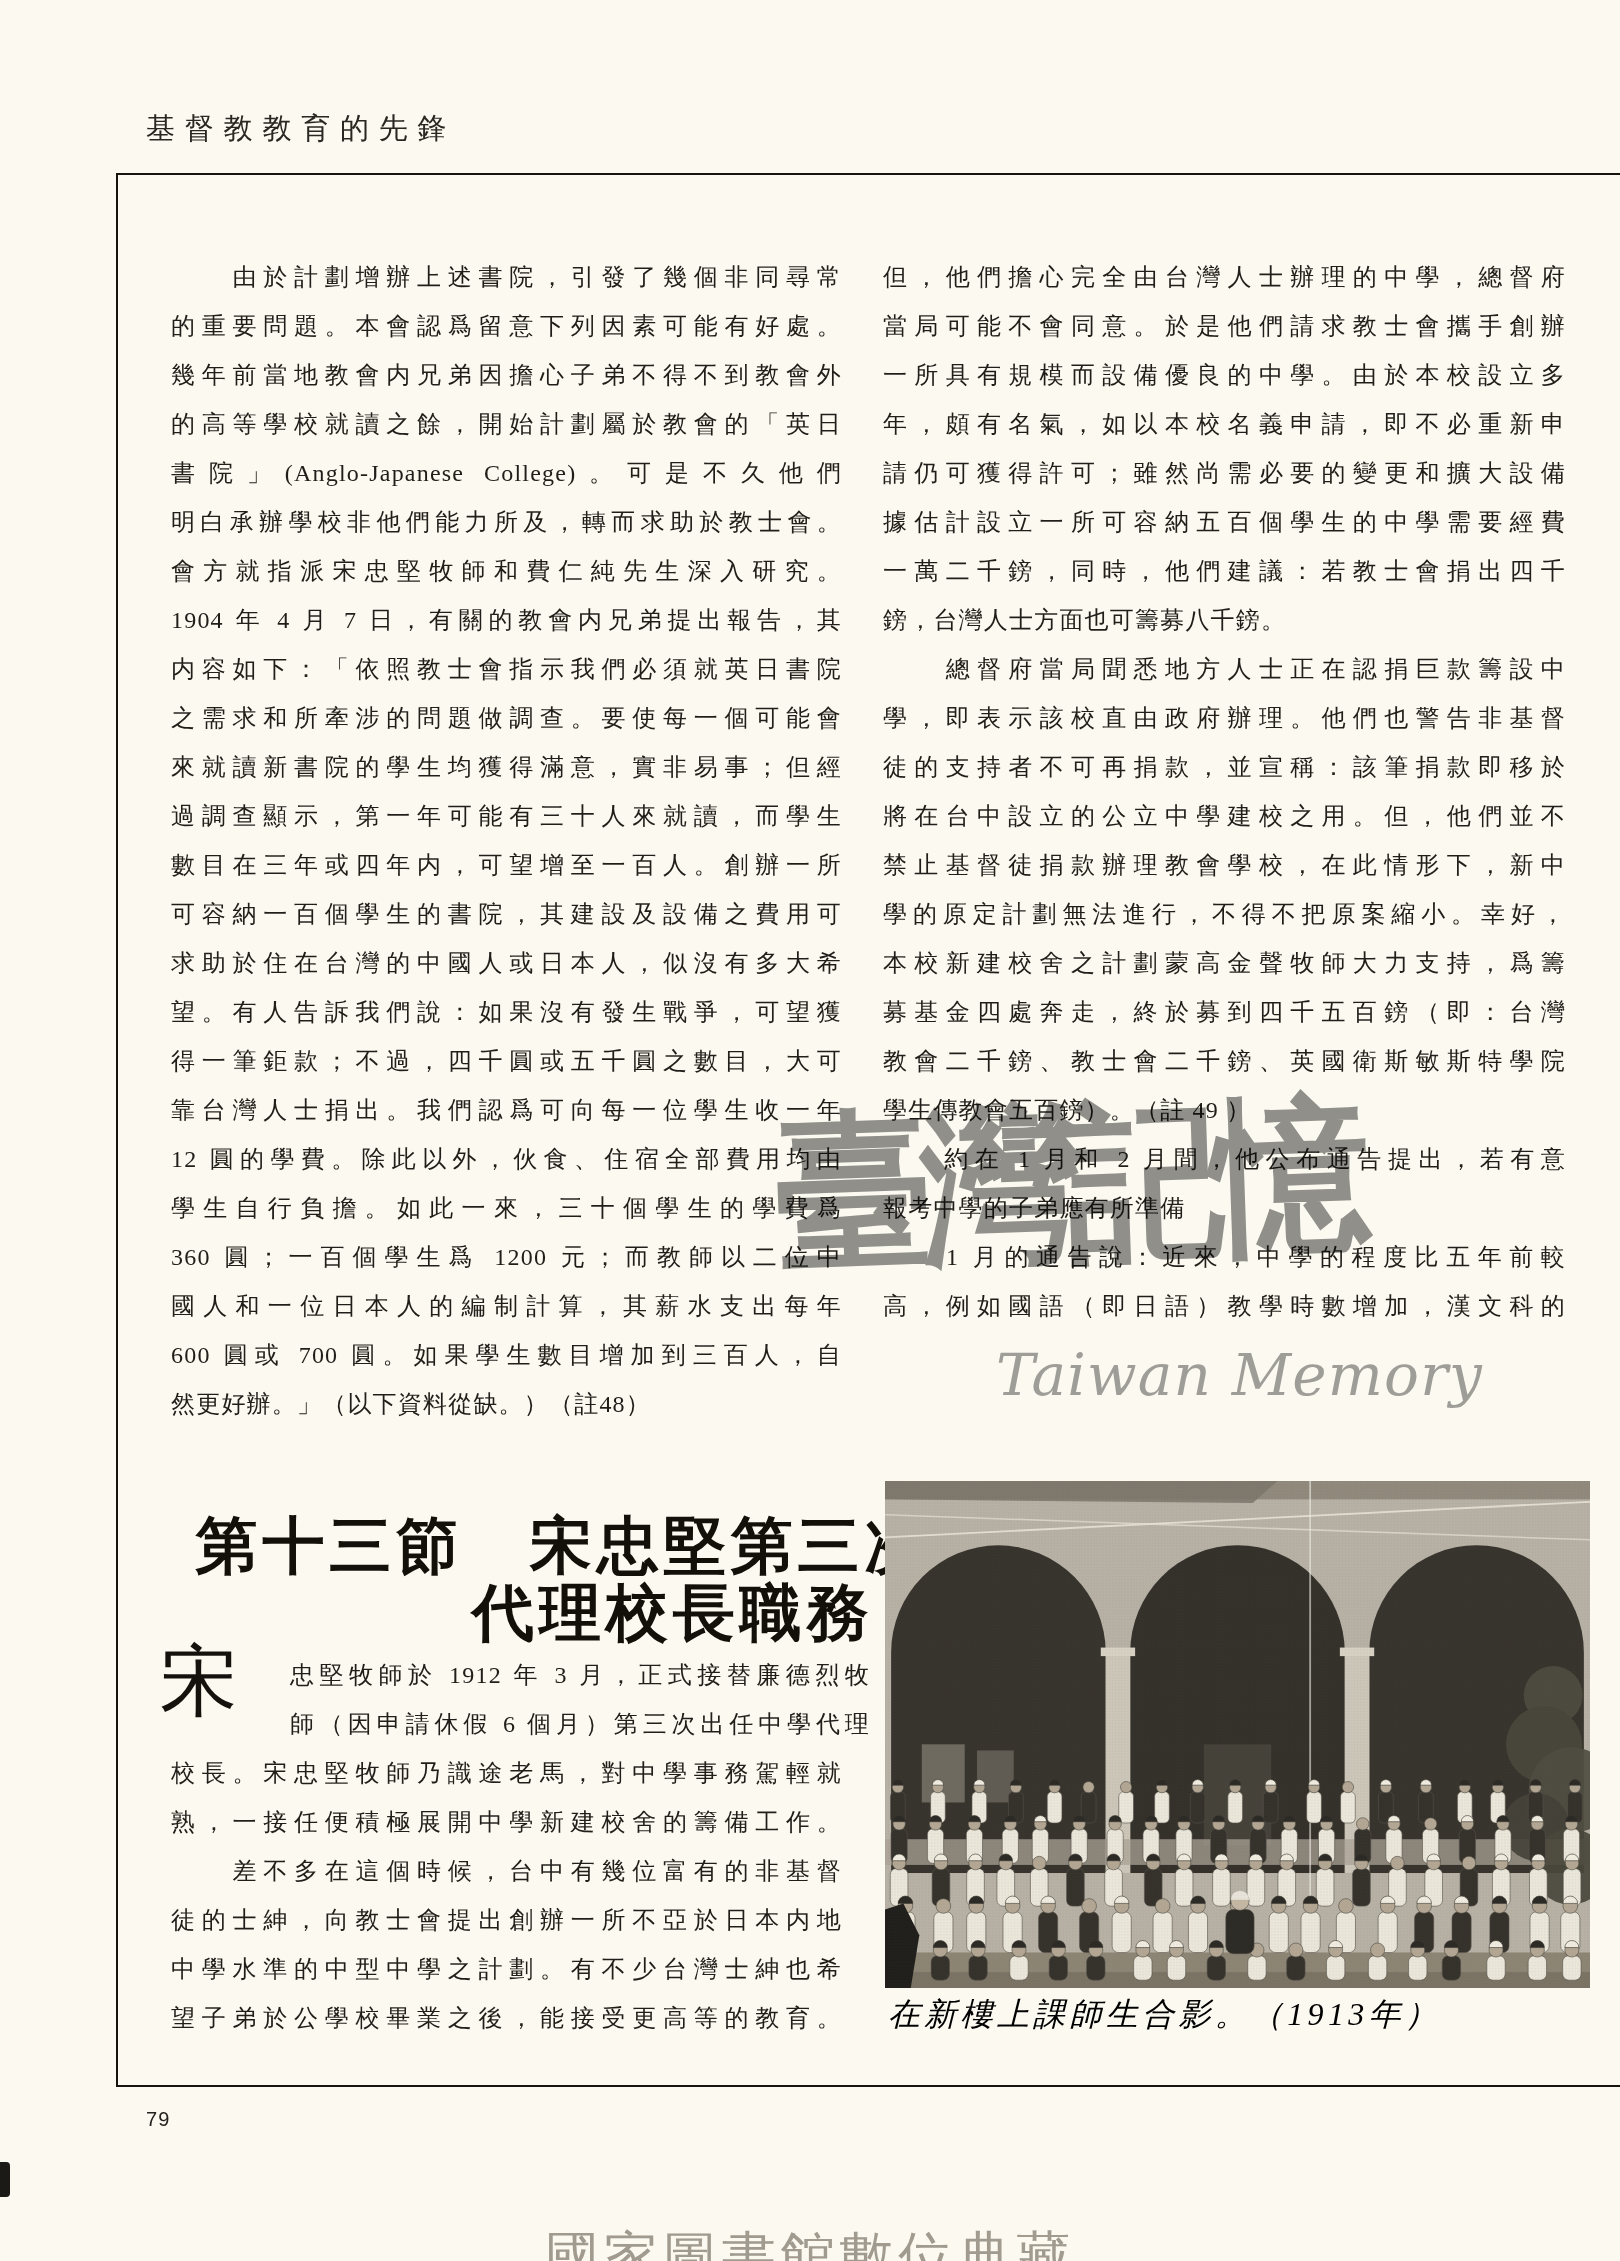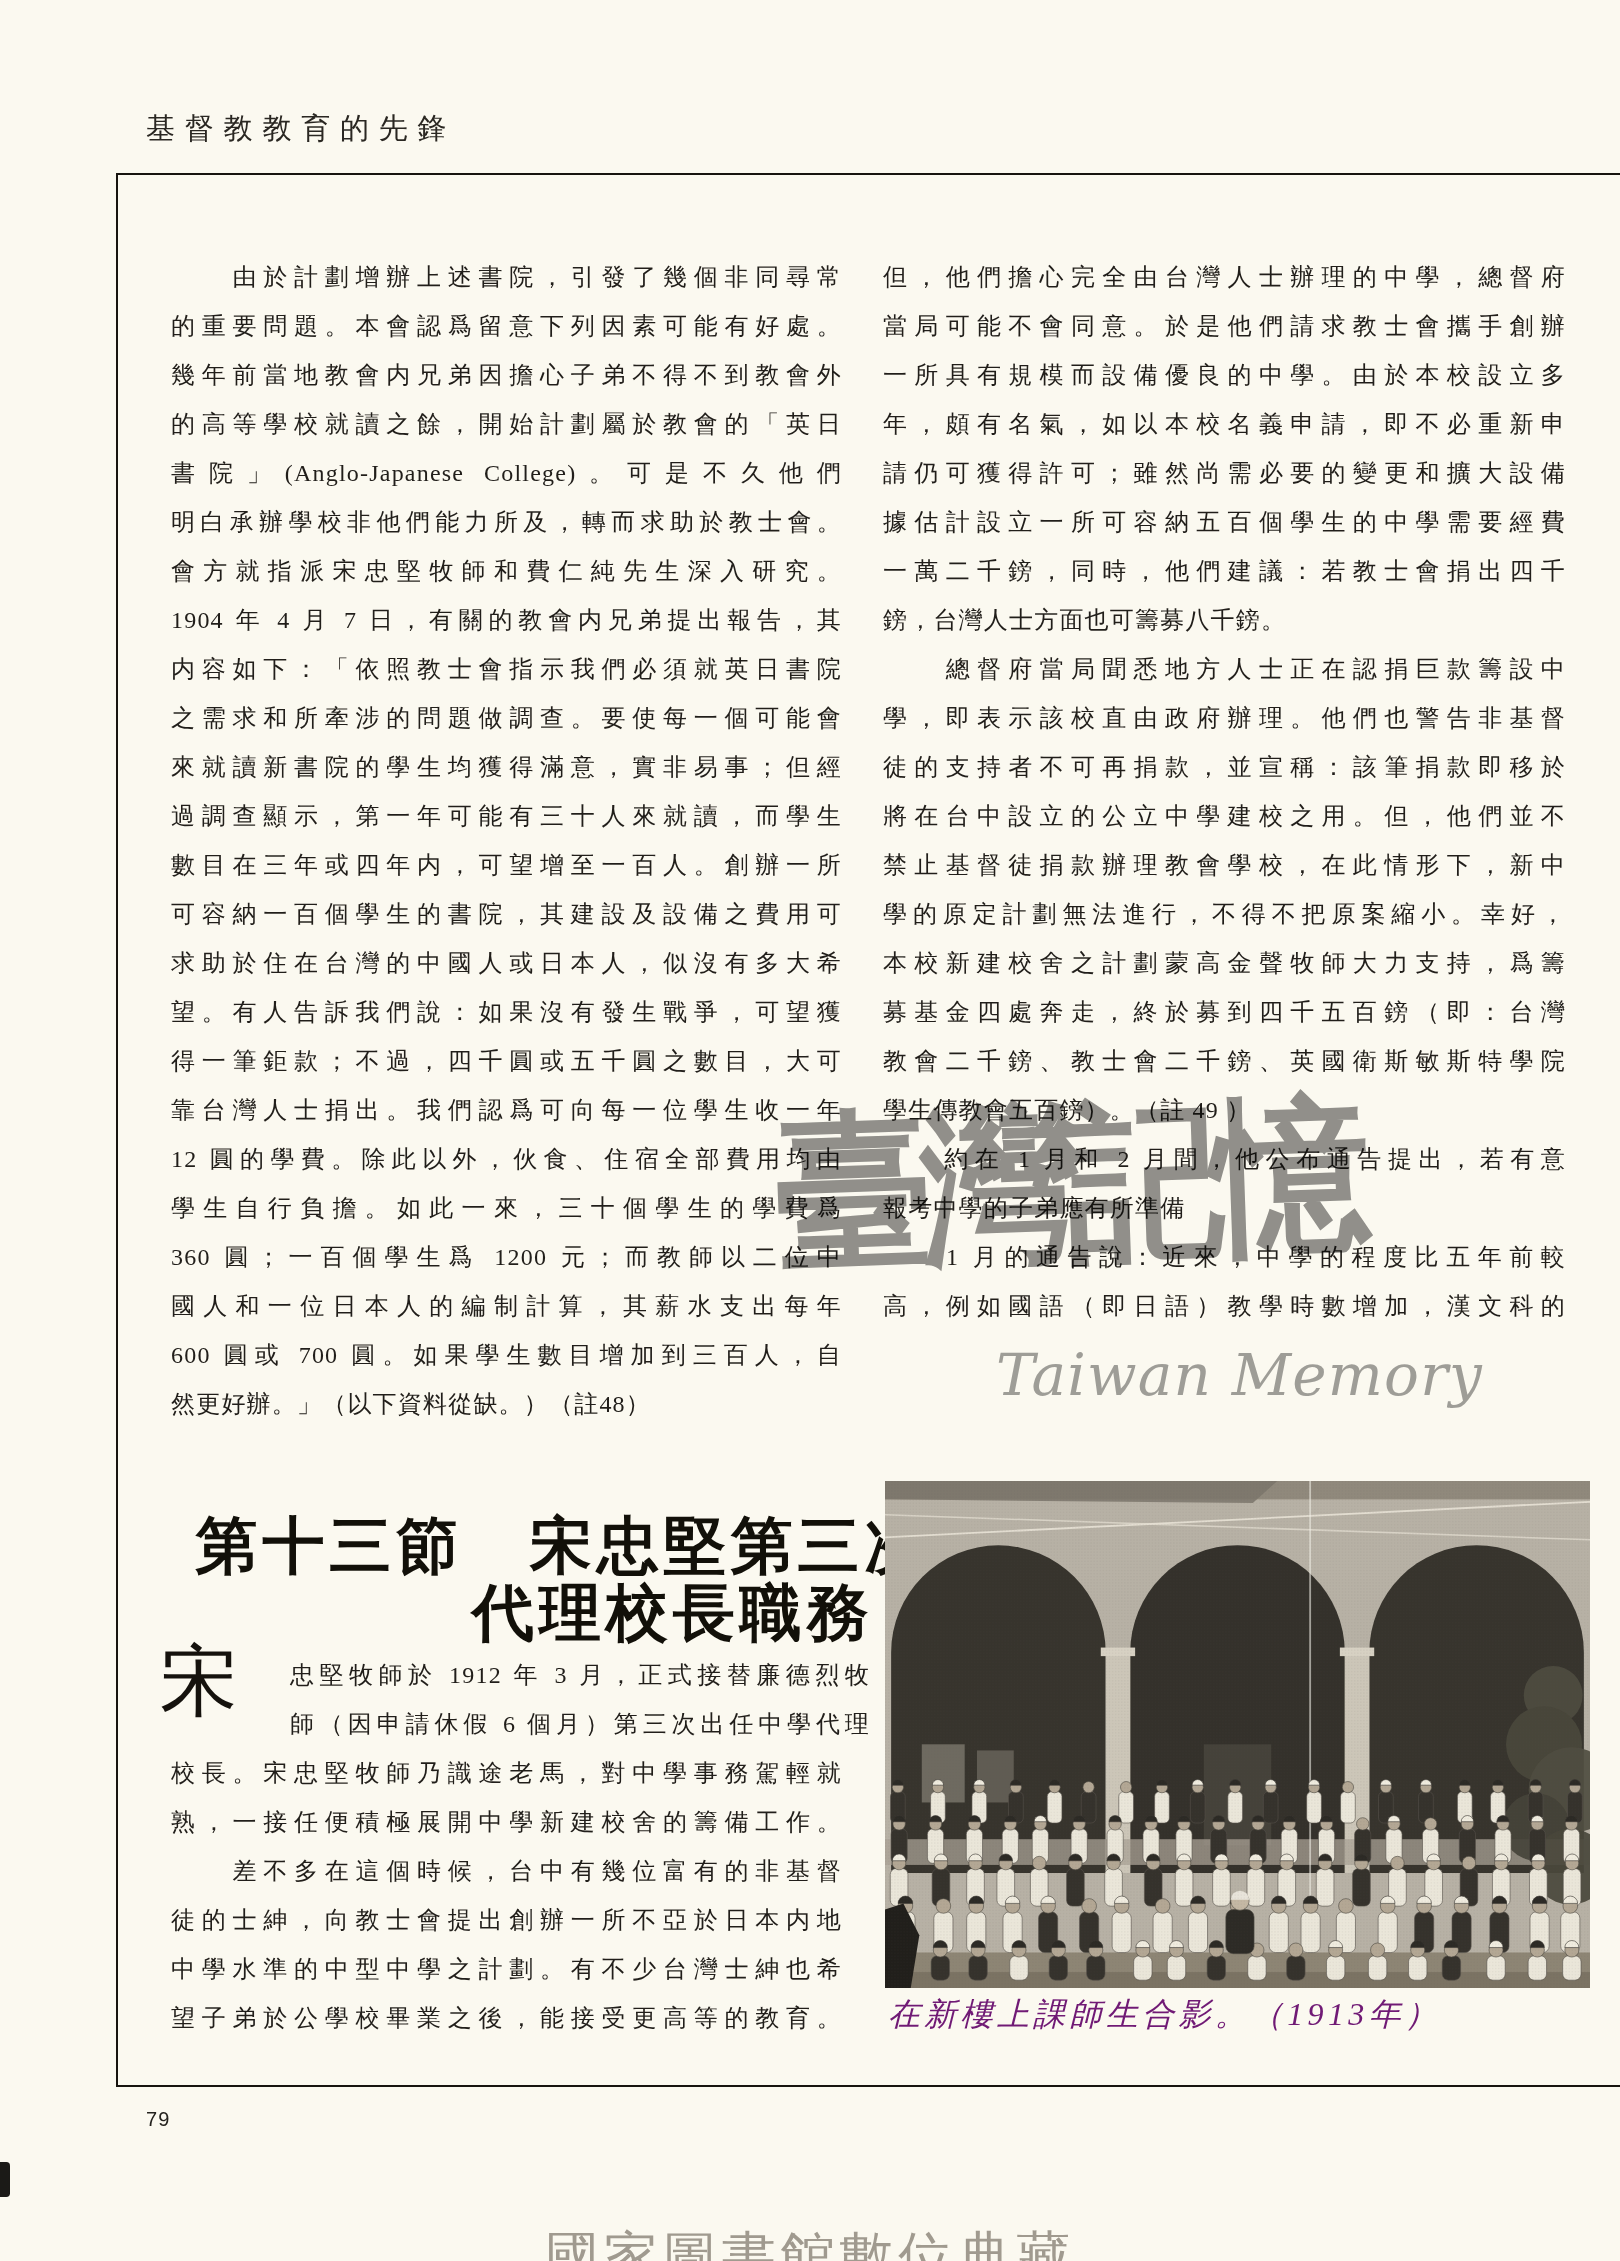--- a/index.html
+++ b/index.html
@@ -41,21 +41,21 @@
   .dropcap{
     position:absolute;left:-11px;top:1386px;
     font-size:78px;line-height:1.1;color:#15120d;font-weight:400;
   }
   .photo{
     position:absolute;left:767px;top:1306px;width:705px;height:507px;margin:0;
   }
   .photo svg{display:block;width:100%;height:100%;}
   .caption{
     position:absolute;left:770px;top:1818px;width:673px;
-    font-size:32px;font-style:italic;letter-spacing:4.3px;color:#701a75;white-space:nowrap;
+    font-size:32px;font-style:italic;letter-spacing:4.3px;color:#000000;white-space:nowrap;
   }
   .watermark-cjk{
     position:absolute;left:772px;top:1109px;
     font-size:157px;font-weight:700;letter-spacing:-11px;line-height:1;
     color:#6e6e6e;opacity:.75;mix-blend-mode:multiply;white-space:nowrap;
     transform:rotate(-2deg) scaleY(1.08);transform-origin:left top;
     font-family:"DejaVu Serif","Liberation Serif",serif;
   }
   .watermark-latin{
     position:absolute;left:996px;top:1341px;

